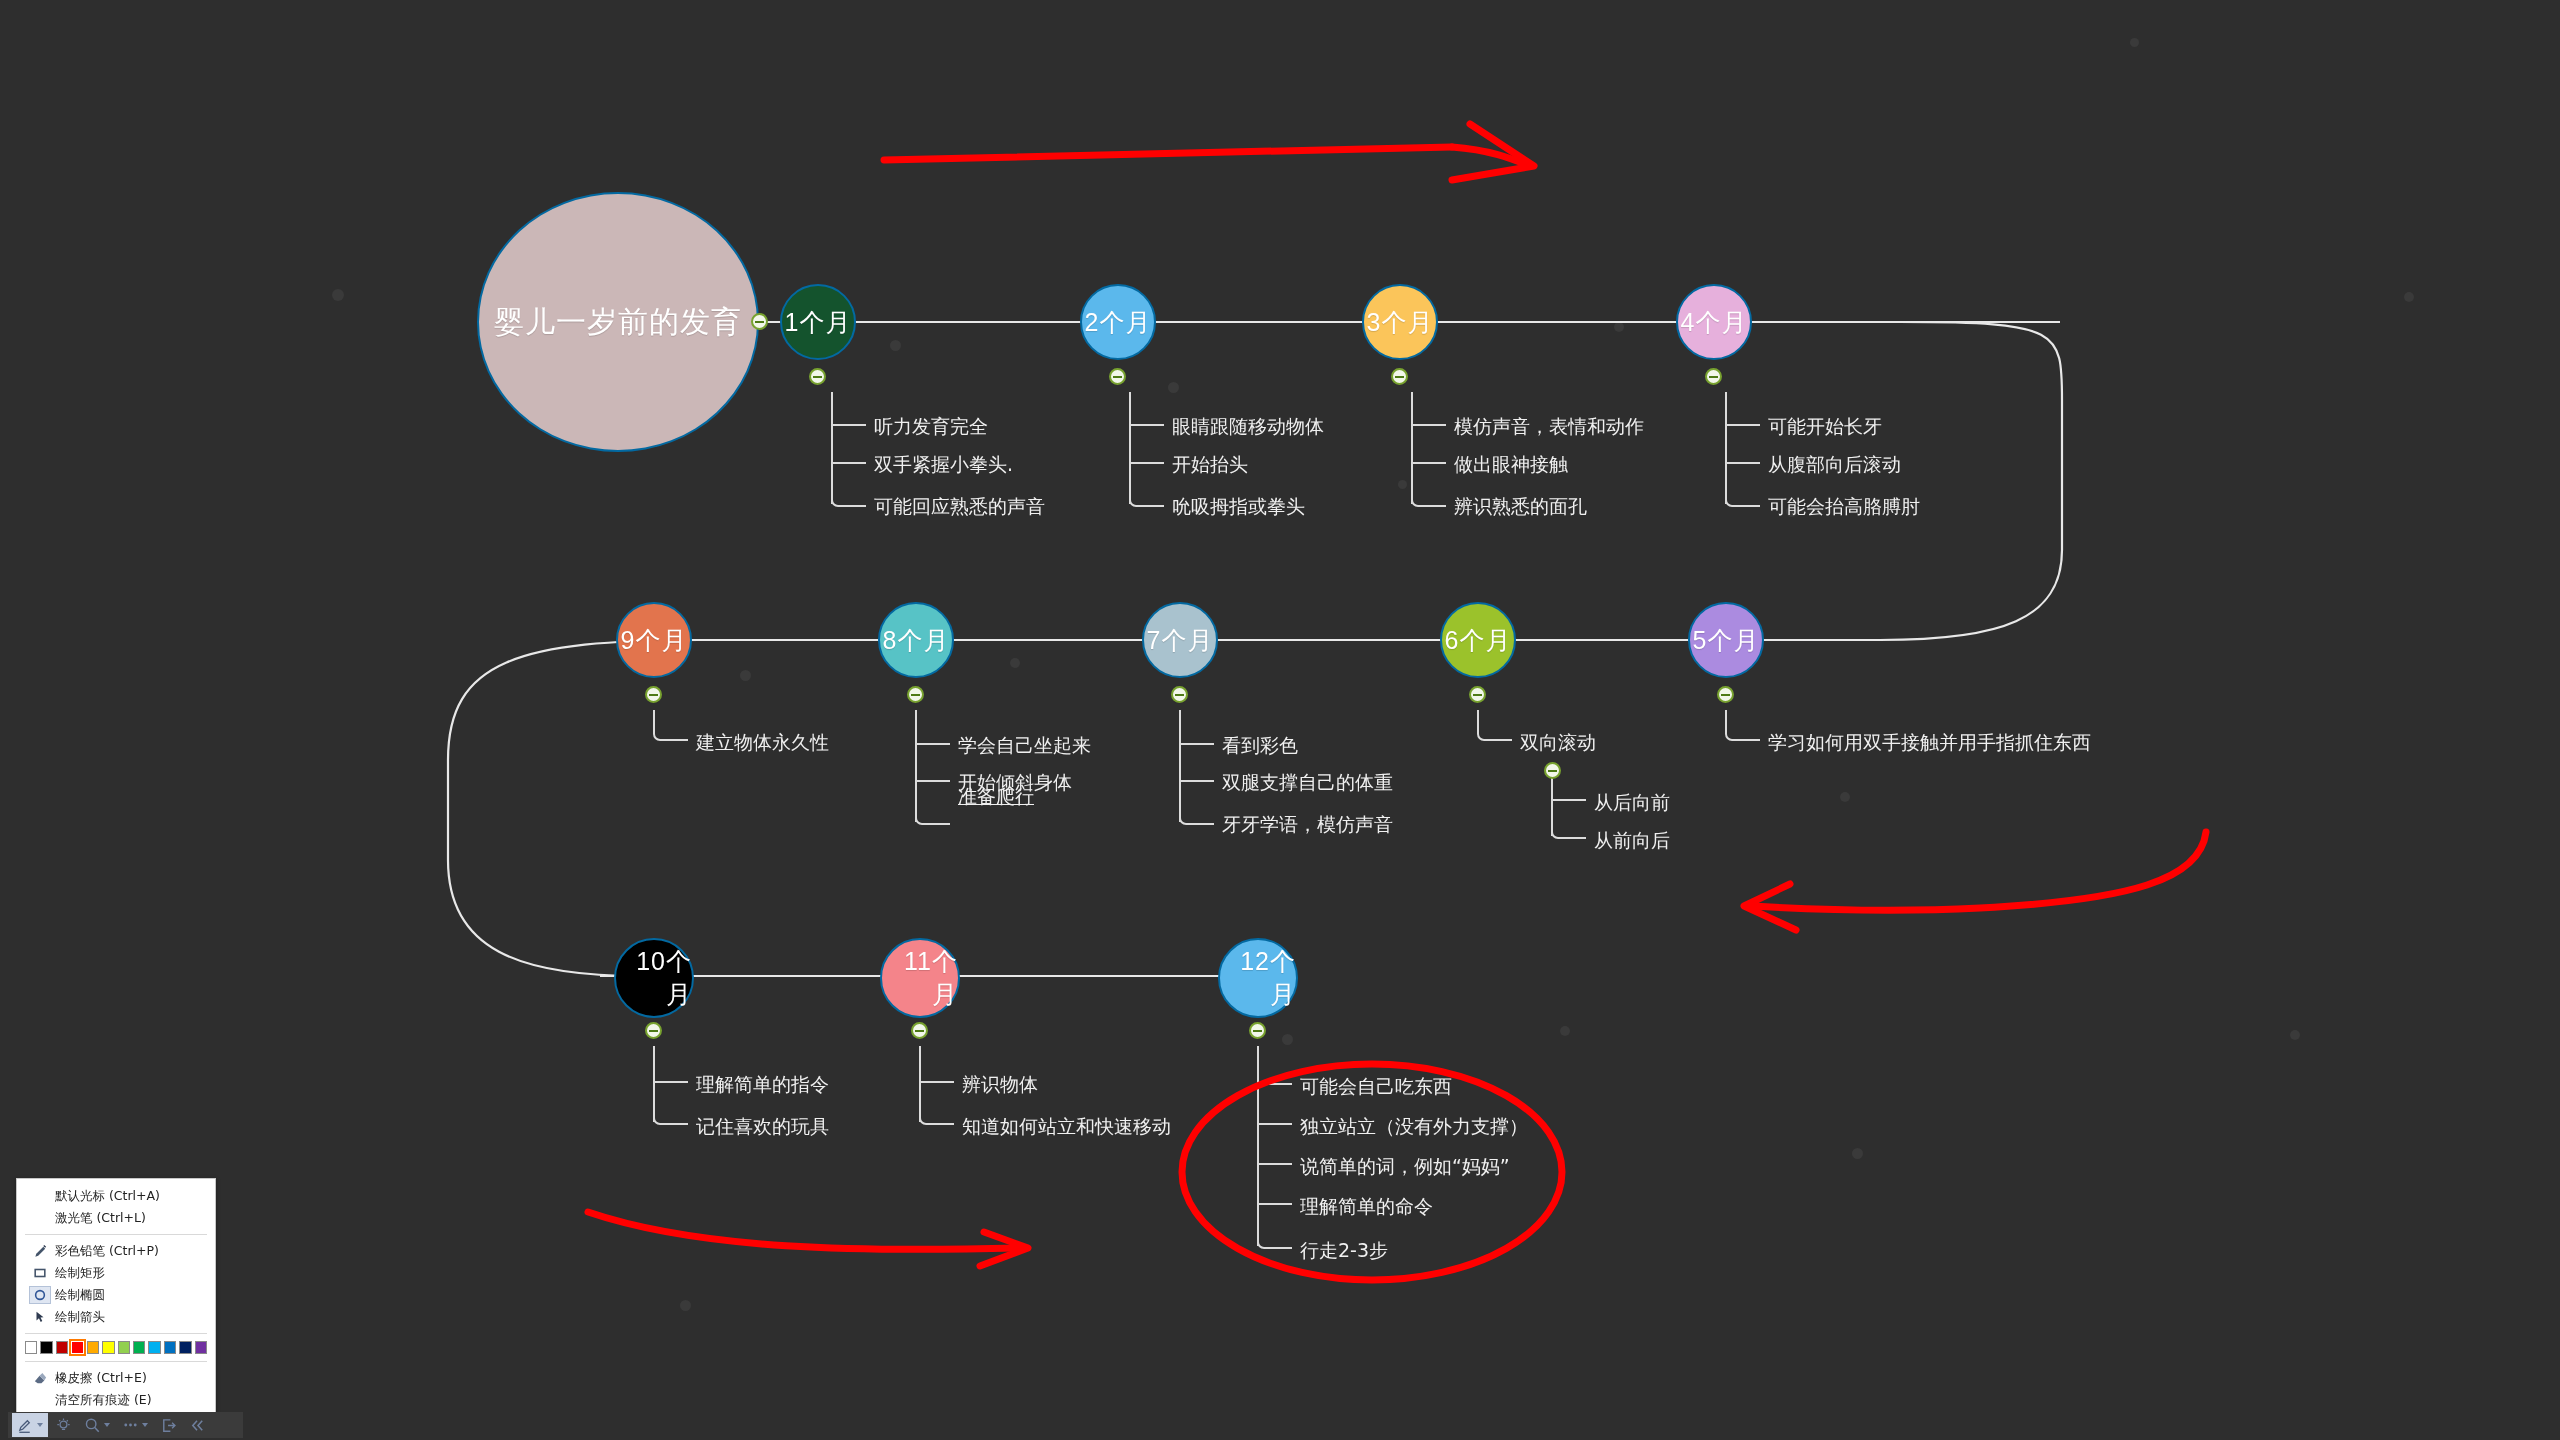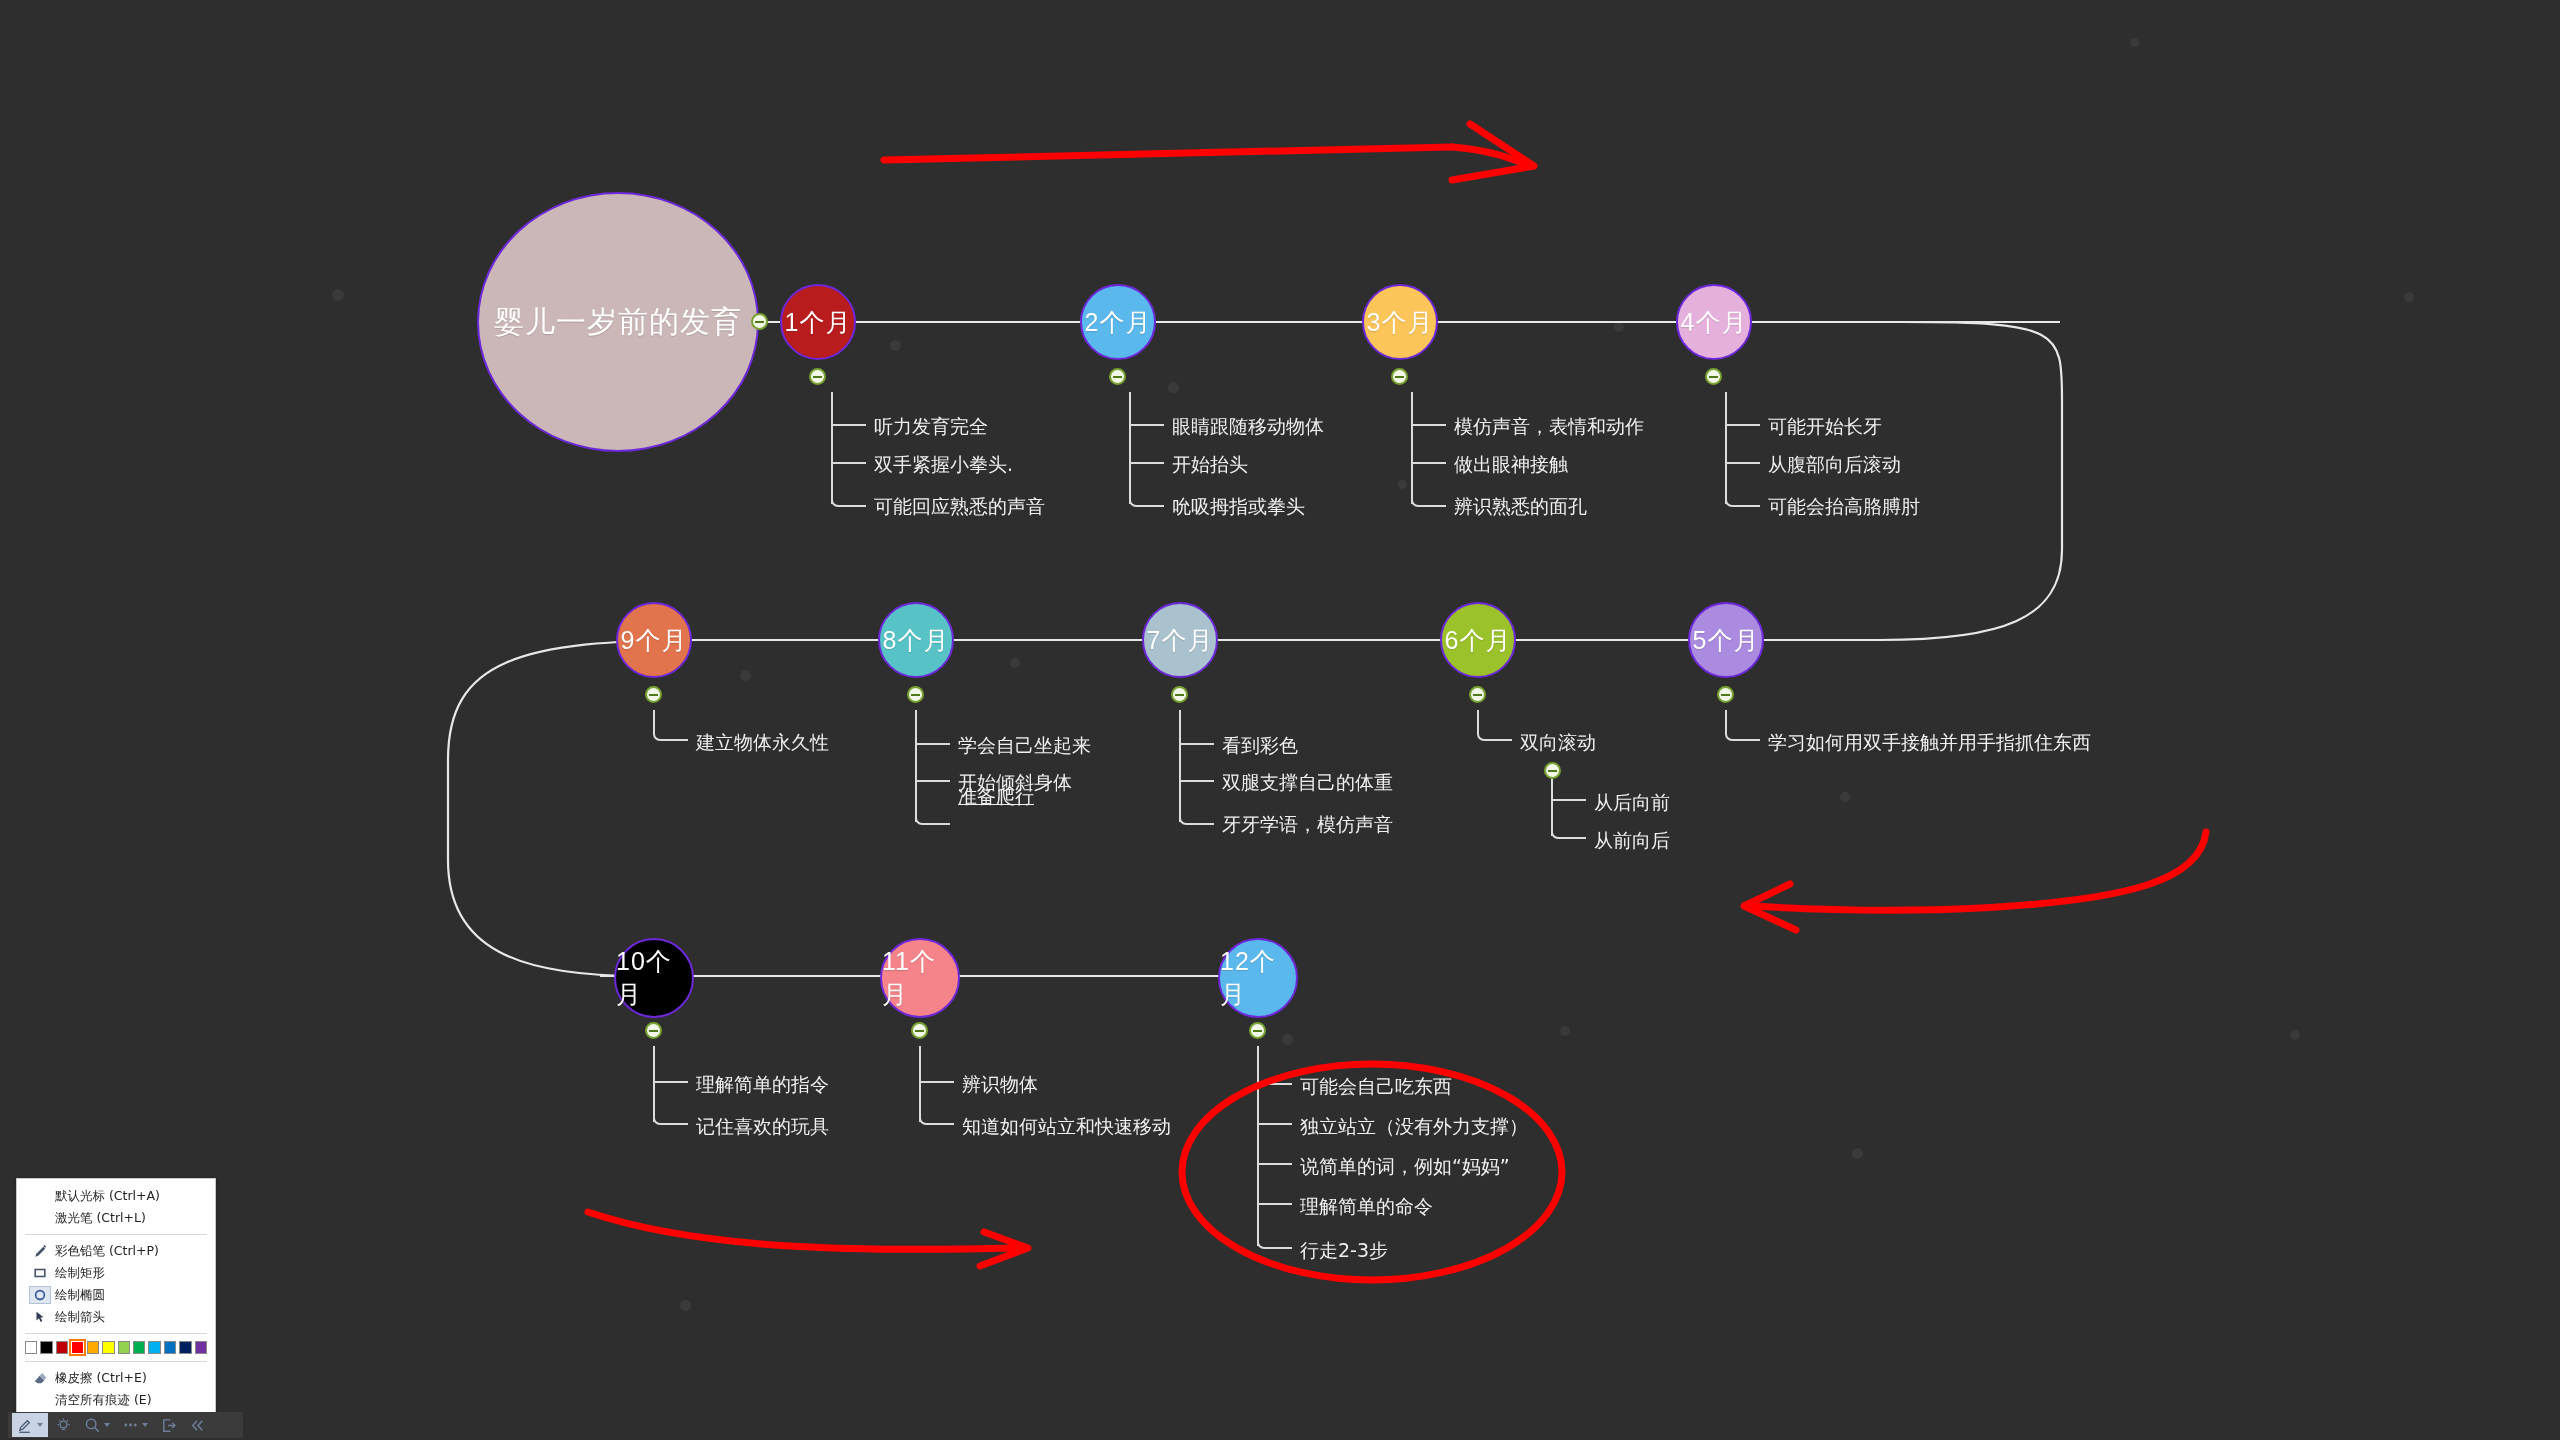--- a/index.html
+++ b/index.html
@@ -8,25 +8,26 @@
     background:#2e2e2e;
     font-family:"Liberation Sans","DejaVu Sans",sans-serif;
     position:relative;
   }
   #canvas{position:absolute;left:0;top:0;width:2560px;height:1440px;}
   .dot{position:absolute;border-radius:50%;background:#3a3a3a;}
 
   
   .node{
     position:absolute;border-radius:50%;
-    border:2px solid #6d28d9;
+    border:2px solid #0369a1;
     display:flex;align-items:center;justify-content:center;
     color:#ffffff;letter-spacing:1px;
     box-sizing:border-box;
     text-shadow:0 1px 1px rgba(0,0,0,.15);
+    text-align:right;
   }
   .node.root{font-size:30px;}
   .node.month{font-size:25px;}
 
   .collapse{
     position:absolute;width:17px;height:17px;border-radius:50%;
     background:#f2f7ea;border:2px solid #78a22f;box-sizing:border-box;
     display:flex;align-items:center;justify-content:center;
   }
   .collapse i{display:block;width:9px;height:2px;background:#4e7a16;}
@@ -140,21 +141,21 @@
     </g>
   </svg>
 
   <div class="node root" style="left:477px;top:192px;width:282px;height:260px;background:#cbb7b7;">
     <span>婴儿一岁前的发育</span>
   </div>
   <div class="collapse" style="left:751px;top:313px;">
       <i></i>
     </div>
 
-  <div class="node month" style="left:780px;top:284px;width:76px;height:76px;background:#b91c1c;">
+  <div class="node month" style="left:780px;top:284px;width:76px;height:76px;background:#14532d;">
     <span>1个月</span>
     </div>
   <div class="collapse" style="left:809px;top:368px;">
       <i></i>
     </div>
 
   <div class="node month" style="left:1080px;top:284px;width:76px;height:76px;background:#5bb8ec;">
     <span>2个月</span>
     </div>
   <div class="collapse" style="left:1109px;top:368px;">

